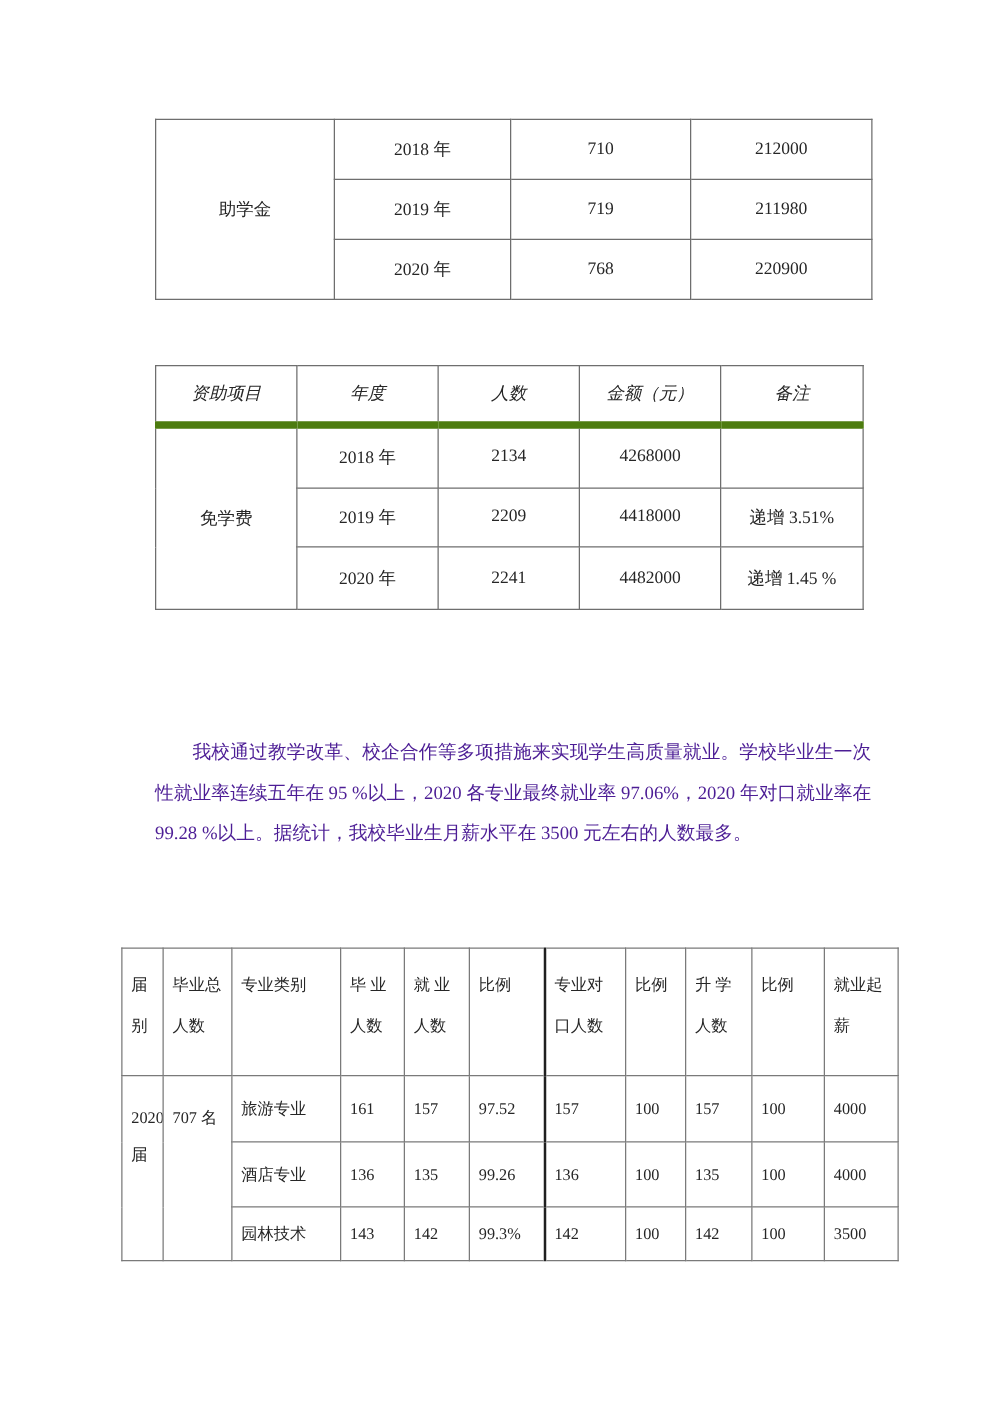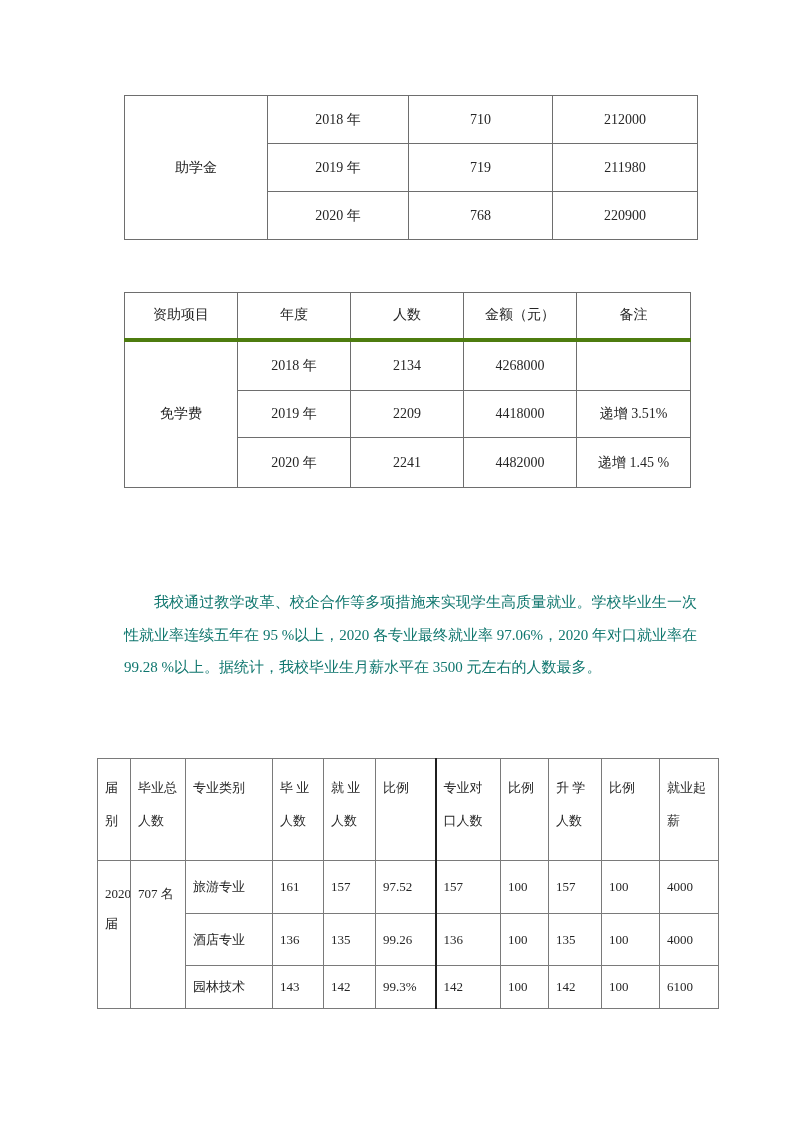--- a/index.html
+++ b/index.html
@@ -14,33 +14,33 @@
 
   
   .t1{left:124px;top:95px;width:573px;font-size:14px;}
   .t1 td{text-align:center;vertical-align:middle;border-color:#6e6e6e;}
   .t1 tr{height:48px;}
 
   
   .t2{left:124px;top:292px;width:566px;font-size:14px;}
   .t2 td,.t2 th{text-align:center;vertical-align:middle;border-color:#6e6e6e;}
   .t2 .hdr{height:47px;}
-  .t2 .hdr th{border-bottom:4px solid #4d7c0f;}
+  .t2 .hdr th{border-bottom:6px solid #4d7c0f;font-style:italic;}
   .t2 .r1{height:51px;} .t2 .r2{height:47px;} .t2 .r3{height:50px;}
 
   
   .heading{
     position:absolute;left:143px;top:531px;
     font-family:"Liberation Sans","DejaVu Sans",sans-serif;
     font-weight:bold;font-size:22px;color:#1c1c1c;letter-spacing:1px;
   }
   .para{
     position:absolute;left:124px;top:586px;width:573px;
     font-size:15px;line-height:32.5px;text-align:justify;text-indent:2em;
-    color:#0f766e;
+    color:#4c1d95;
   }
   .caption{
     position:absolute;left:0;width:800px;text-align:center;
     font-size:14px;color:#1f1f1f;white-space:pre;
   }
   .cap1{top:253px;}
   .cap2{top:731px;}
 
   
   .t3{left:97px;top:758px;width:621px;font-size:13px;}
@@ -193,19 +193,19 @@
     </tr>
     <tr class="r3">
       <td>园林技术</td>
       <td>143</td>
       <td>142</td>
       <td>99.3%</td>
       <td class="thick">142</td>
       <td>100</td>
       <td>142</td>
       <td>100</td>
-      <td>6100</td>
+      <td>3500</td>
     </tr>
   </tbody>
     </table>
 
 
 </div>
 
 </body></html>

